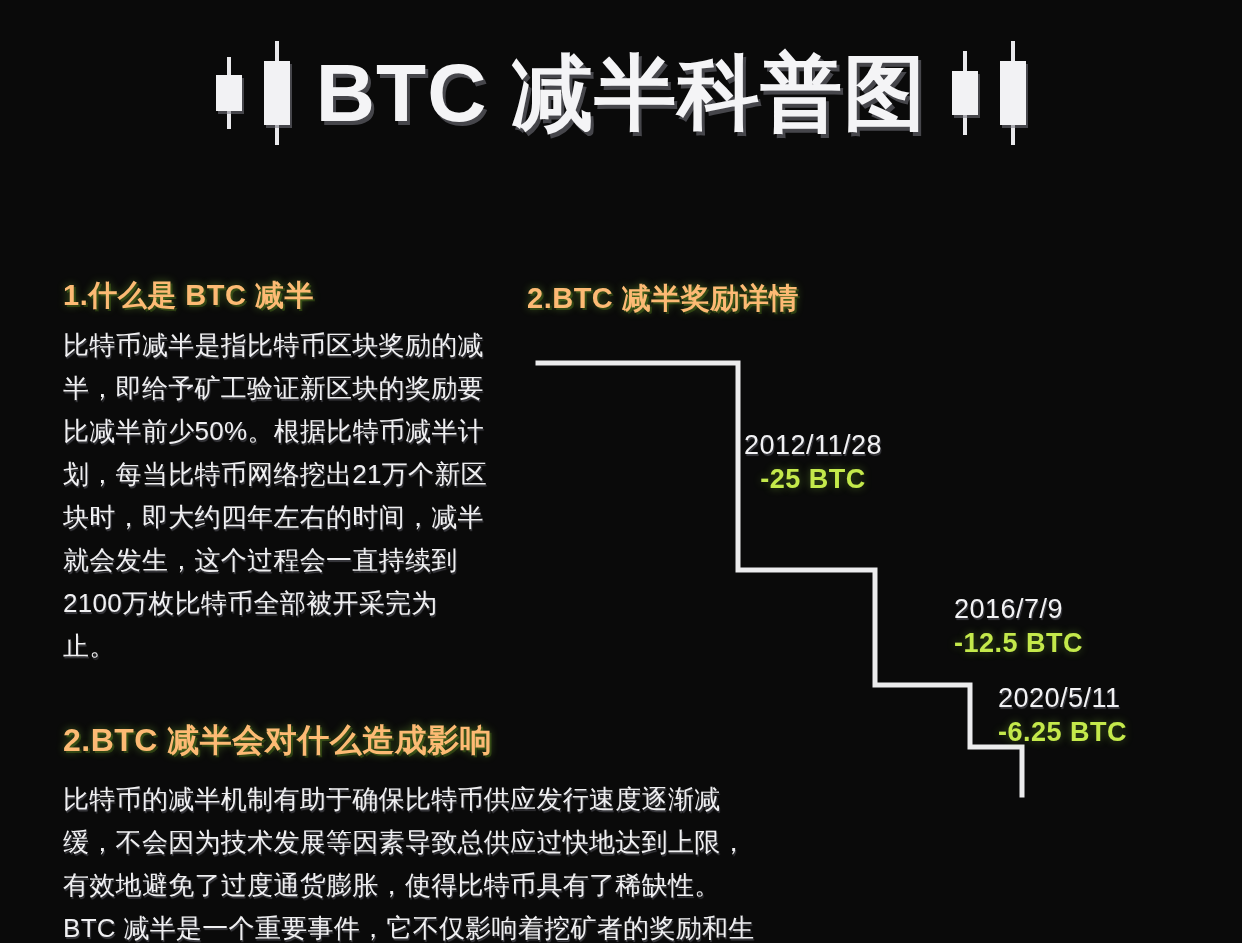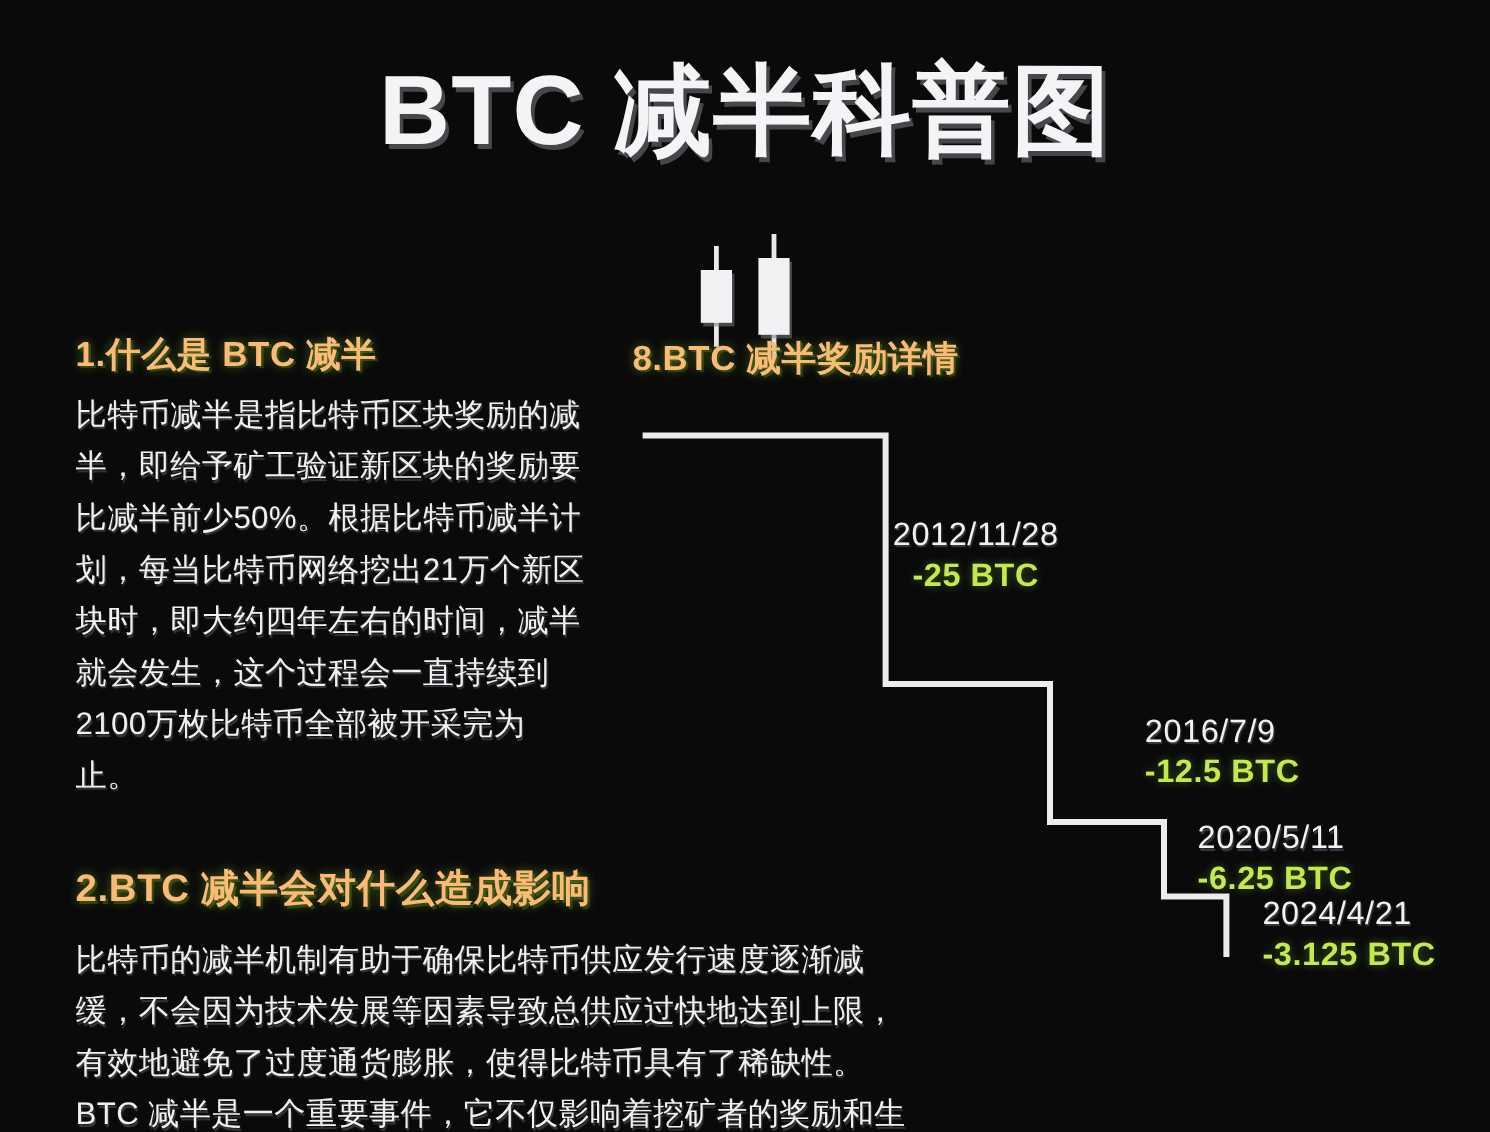--- a/index.html
+++ b/index.html
@@ -24,21 +24,20 @@
   .title-bar {
     position: absolute;
     left: 0;
     top: 38px;
     width: 1242px;
     height: 110px;
     display: flex;
     align-items: center;
     justify-content: center;
     gap: 26px;
-    flex-direction: column;
   }
   .candle-group {
     display: flex;
     align-items: center;
     gap: 22px;
     height: 110px;
   }
   .candle {
     position: relative;
     width: 26px;
@@ -178,39 +177,35 @@
       </span>
     </div>
   </div>
 
   <h2 id="sec1-heading" class="section-heading">1.什么是 BTC 减半</h2>
   <p id="sec1-body" class="body-text">比特币减半是指比特币区块奖励的减半，即给予矿工验证新区块的奖励要比减半前少50%。根据比特币减半计划，每当比特币网络挖出21万个新区块时，即大约四年左右的时间，减半就会发生，这个过程会一直持续到 2100万枚比特币全部被开采完为止。</p>
 
   <h2 id="sec2-heading" class="section-heading">2.BTC 减半会对什么造成影响</h2>
   <p id="sec2-body" class="body-text">比特币的减半机制有助于确保比特币供应发行速度逐渐减缓，不会因为技术发展等因素导致总供应过快地达到上限，有效地避免了过度通货膨胀，使得比特币具有了稀缺性。BTC 减半是一个重要事件，它不仅影响着挖矿者的奖励和生态系统的结构，还可能对比特币的价格、市场波</p>
 
-  <h2 id="sec3-heading" class="section-heading">8.BTC 减半奖励详情</h2>
+  <h2 id="sec3-heading" class="section-heading">2.BTC 减半奖励详情</h2>
 
   <svg class="stair-svg" viewBox="0 0 560 480">
     <path class="stair-path" d="M 18,23 L 218,23 L 218,230 L 355,230 L 355,345 L 450,345 L 450,407 L 502,407 L 502,455"></path>
   </svg>
 
   <div id="label-0" class="stair-label">
     <span class="date">2012/11/28</span>
     <span class="amount">-25 BTC</span>
   </div>
 
   <div id="label-1" class="stair-label">
     <span class="date">2016/7/9</span>
     <span class="amount">-12.5 BTC</span>
   </div>
 
   <div id="label-2" class="stair-label">
     <span class="date">2020/5/11</span>
     <span class="amount">-6.25 BTC</span>
   </div>
 
-  <div id="label-3" class="stair-label">
-    <span class="date">2024/4/21</span>
-    <span class="amount">-3.125 BTC</span>
-  </div>
 
 </div>
 
 </body></html>

